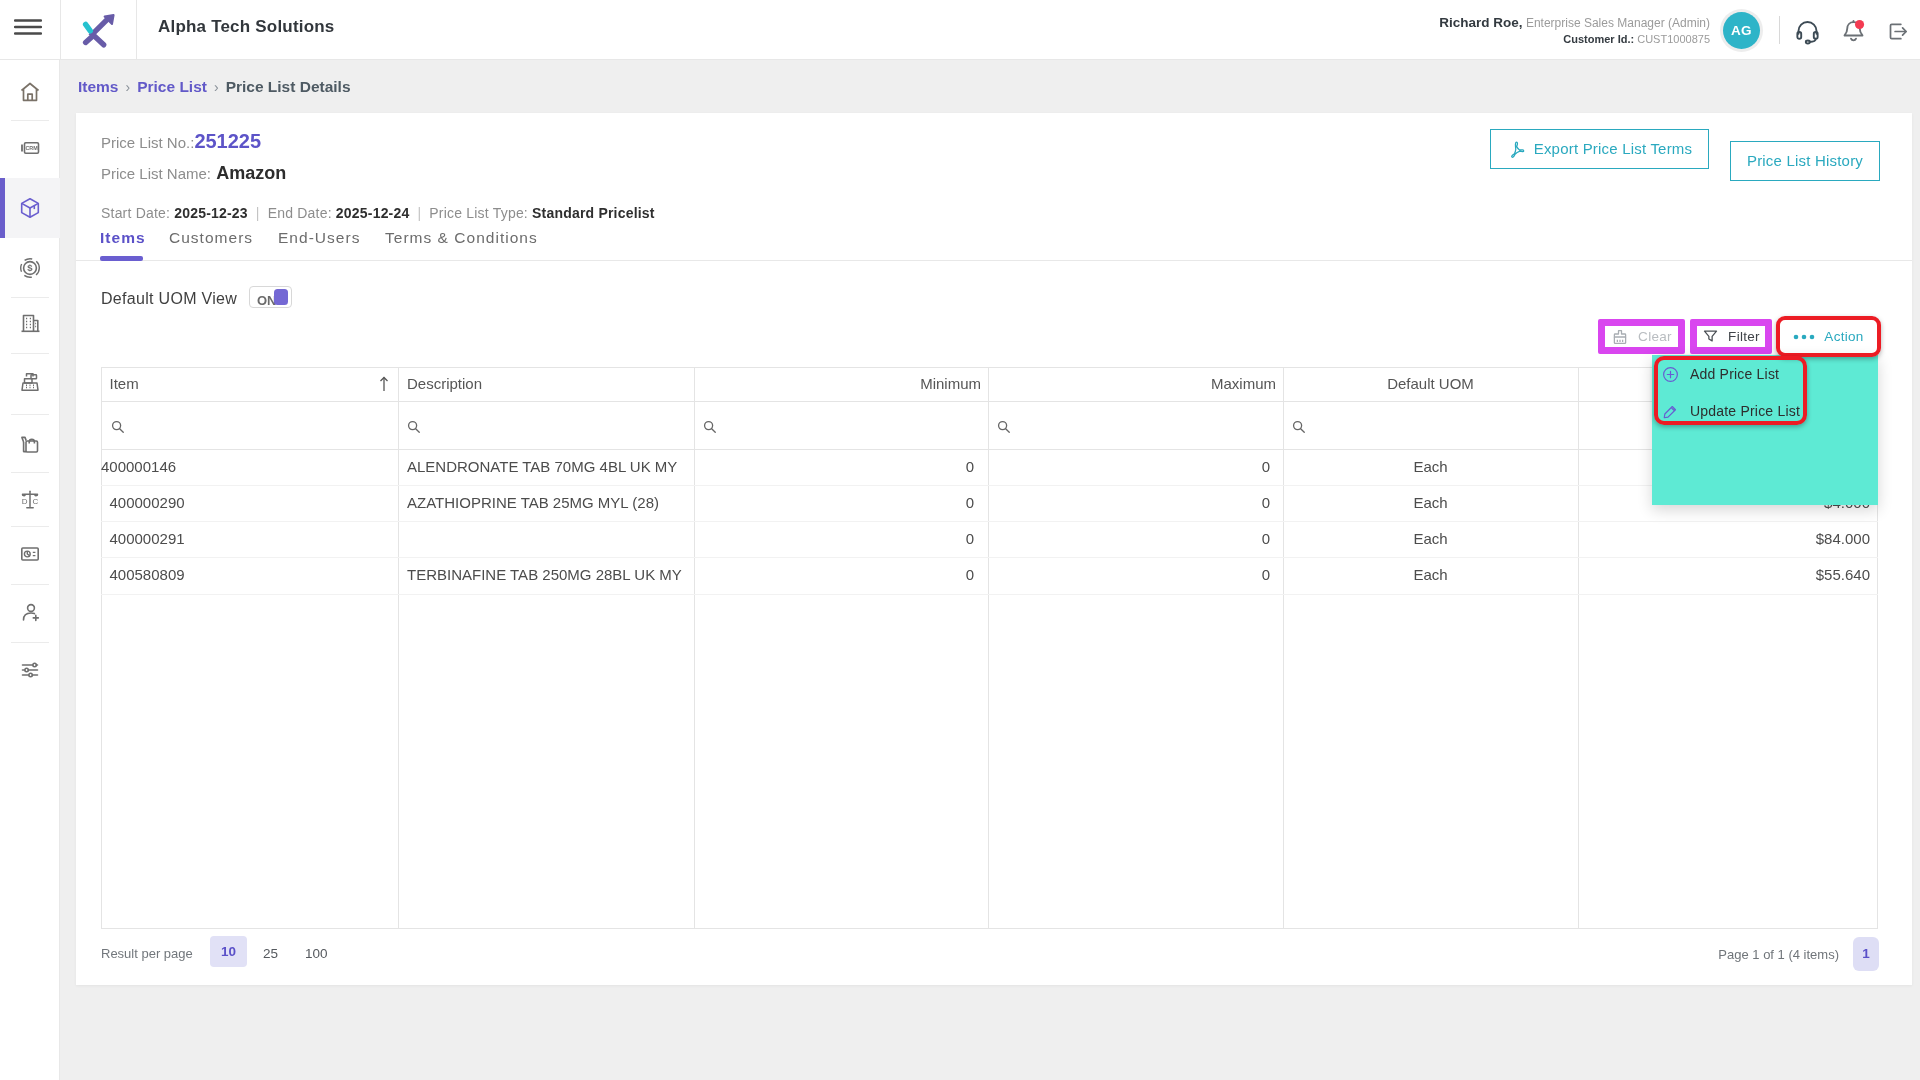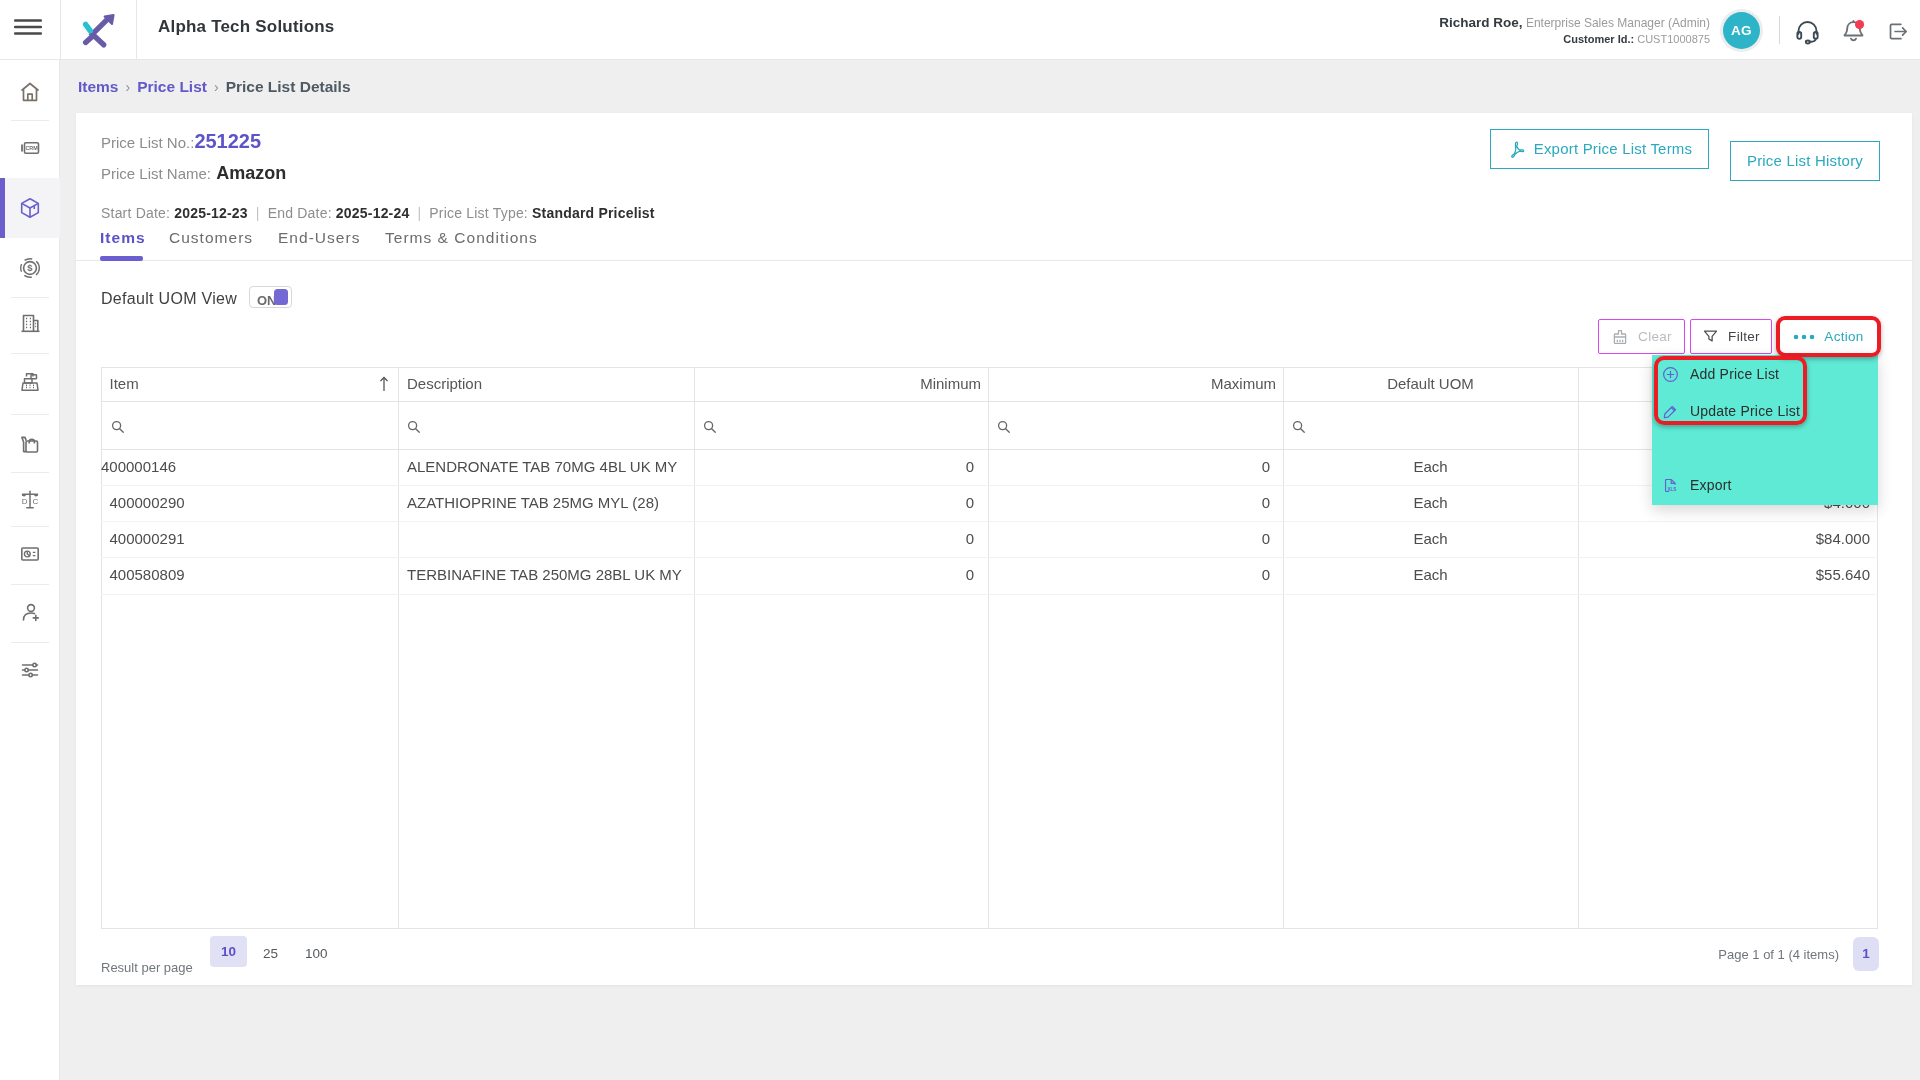--- a/index.html
+++ b/index.html
@@ -52,36 +52,36 @@
   #tabline { position:absolute; left:0px; top:146.5px; width:1836px; height:1px; background:#e8e8e8; }
   #tabul { position:absolute; left:23.5px; top:142.5px; width:43px; height:5px; background:#6a5ed0; border-radius:2px; }
 
   
   #uomlbl { position:absolute; left:25px; top:177px; font-size:16px; letter-spacing:.3px; color:#3f3f3f; }
   #toggle { position:absolute; left:173px; top:173px; width:43px; height:22px; border:1px solid #d8d8d8; border-radius:4px; background:#fff; }
   #toggle .on { position:absolute; left:7px; top:6px; font-size:13px; font-weight:bold; color:#6b6b6b; }
   #toggle .knob { position:absolute; right:3px; top:2px; width:14px; height:16px; background:#7468d4; border-radius:3.5px; }
 
   
-  .tbtn { position:absolute; top:206px; height:35px; background:#fff; border:1px solid #d946ef; border-radius:2px; font-size:13.5px; letter-spacing:.3px; display:flex; align-items:center; justify-content:center; gap:9px; }
+  .tbtn { position:absolute; top:206px; height:35px; background:#fff; border:7px solid #d946ef; border-radius:2px; font-size:13.5px; letter-spacing:.3px; display:flex; align-items:center; justify-content:center; gap:9px; }
   #btn-clear { left:1522px; width:87px; color:#b9bdc1; }
   #btn-filter { left:1614px; width:82px; color:#3f4348; }
   #btn-action { left:1703px; width:99px; color:#2aa9bf; border:1px solid #2aa9bf; }
 
   
   #tbl { position:absolute; left:25px; top:253.5px; width:1776.5px; height:562px; }
   .vline { position:absolute; top:0; width:1px; height:562px; background:#e4e4e4; }
   .hline { position:absolute; left:0; width:1776.5px; height:1px; background:#e4e4e4; }
   .hcell { position:absolute; top:0; height:34px; font-size:15px; color:#565656; line-height:34px; }
   .mag { position:absolute; top:53px; }
   .cell { position:absolute; font-size:15px; color:#4c4c4c; height:36.3px; line-height:36.3px; }
   .rowline { position:absolute; left:0; width:1776.5px; height:1px; background:#f2f2f2; }
 
   
-  #foot-lbl { position:absolute; left:25px; top:833px; font-size:13px; color:#72777c;margin-top:14px; }
+  #foot-lbl { position:absolute; left:25px; top:833px; font-size:13px; color:#72777c; }
   .pagebox { position:absolute; background:#e1e1f6; border-radius:4px; color:#5a50c8; font-weight:bold; font-size:13.5px; text-align:center; }
   #pb10 { left:134px; top:823px; width:37px; height:31px; line-height:31px; }
   #p25 { position:absolute; left:187px; top:833px; font-size:13.5px; color:#55595e; }
   #p100 { position:absolute; left:229px; top:833px; font-size:13.5px; color:#55595e; }
   #foot-right { position:absolute; right:73px; top:834px; font-size:13px; color:#70757a; }
   #pb1 { left:1777px; top:824px; width:26px; height:34px; line-height:34px; background:#dedef5; border-radius:6px; }
 
   
   #dropdown { position:absolute; left:1652px; top:354.5px; width:226px; height:150px; background:#5eead4; box-shadow:0 5px 14px rgba(0,0,0,.16); z-index:40; }
   .dd-item { position:absolute; left:0; width:100%; height:37px; }
@@ -387,25 +387,16 @@
         <path d="M12 7.5 v9 M7.5 12 h9"></path>
       </svg>
     <div class="txt">Add Price List</div>
   </div>
   <div class="dd-item" style="top:38px">
     <svg class="dd-ic" viewBox="0 0 24 24" fill="none" stroke="#685dd1" stroke-width="1.7" stroke-linejoin="round">
         <path d="M14.5 5 L19 9.5 L8.5 20 L3.2 20.8 L4 15.5 Z M13 6.5 L17.5 11"></path>
       </svg>
     <div class="txt">Update Price List</div>
   </div>
-  <div class="dd-item" style="top:112px">
-    <svg class="dd-ic" viewBox="0 0 24 24" fill="none" stroke="#685dd1" stroke-width="1.6" stroke-linejoin="round">
-      <path d="M13 3.5 H6 a1 1 0 0 0 -1 1 V19.5 a1 1 0 0 0 1 1 h4"></path>
-      <path d="M13 3.5 L18.5 9 V11"></path>
-      <path d="M13 3.5 V9 H18.5"></path>
-      <text x="14" y="19.5" font-size="6.5" font-weight="bold" fill="#685dd1" stroke="none" text-anchor="middle" font-family="Liberation Sans,sans-serif">XLS</text>
-    </svg>
-    <div class="txt">Export</div>
-  </div>
 </div>
 
 <div class="red" id="red1"></div>
 <div class="red" id="red2"></div>
 
 </body></html>

